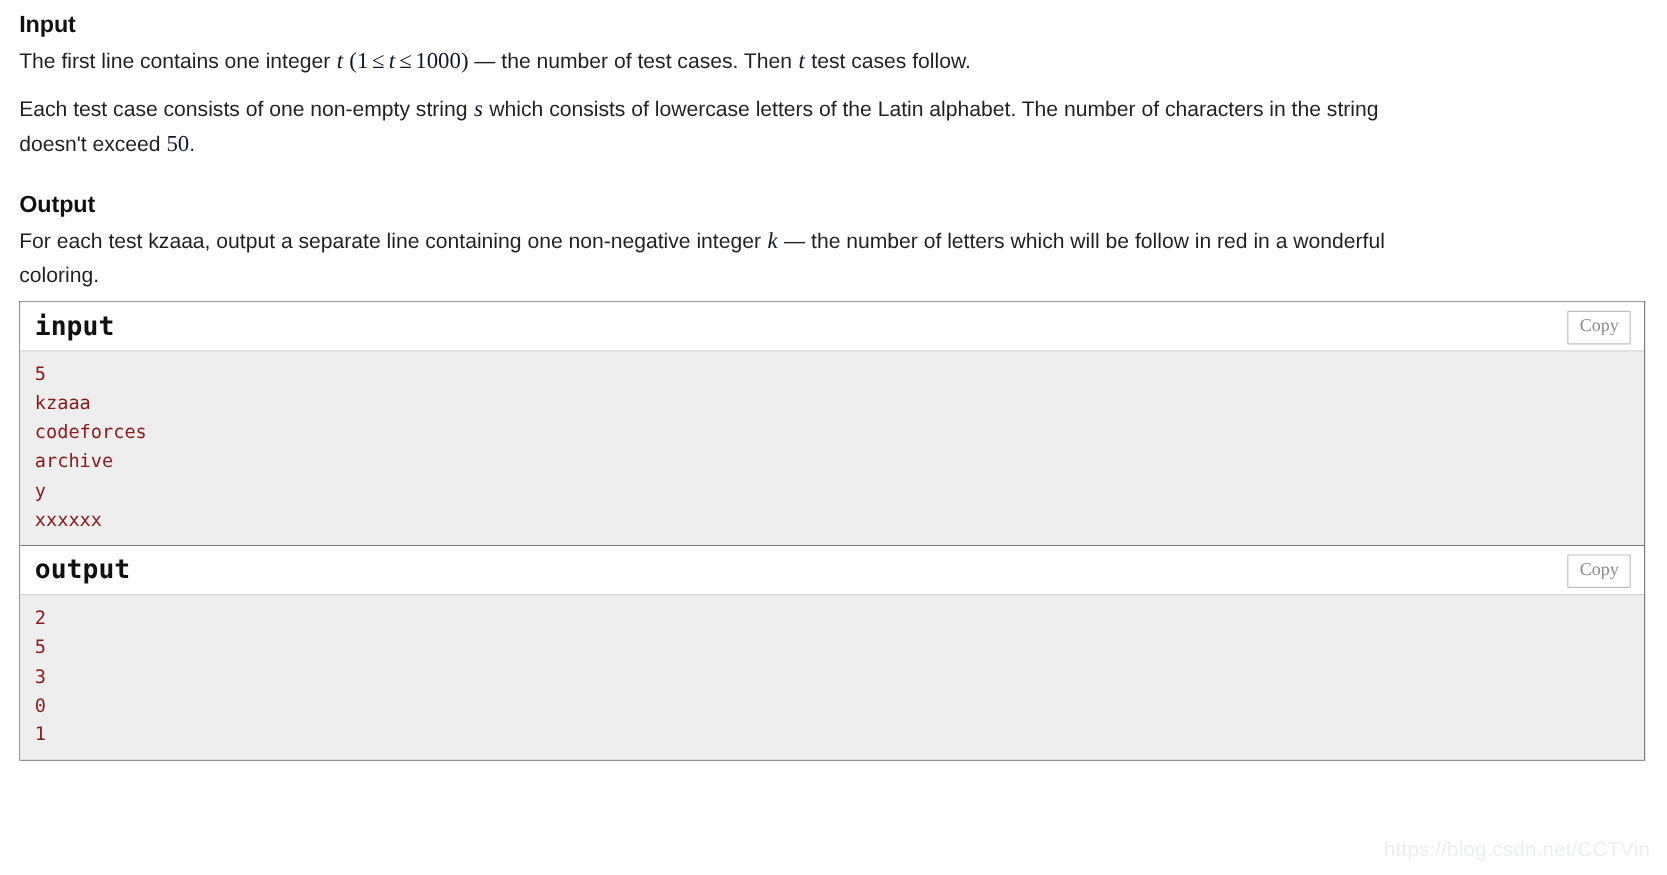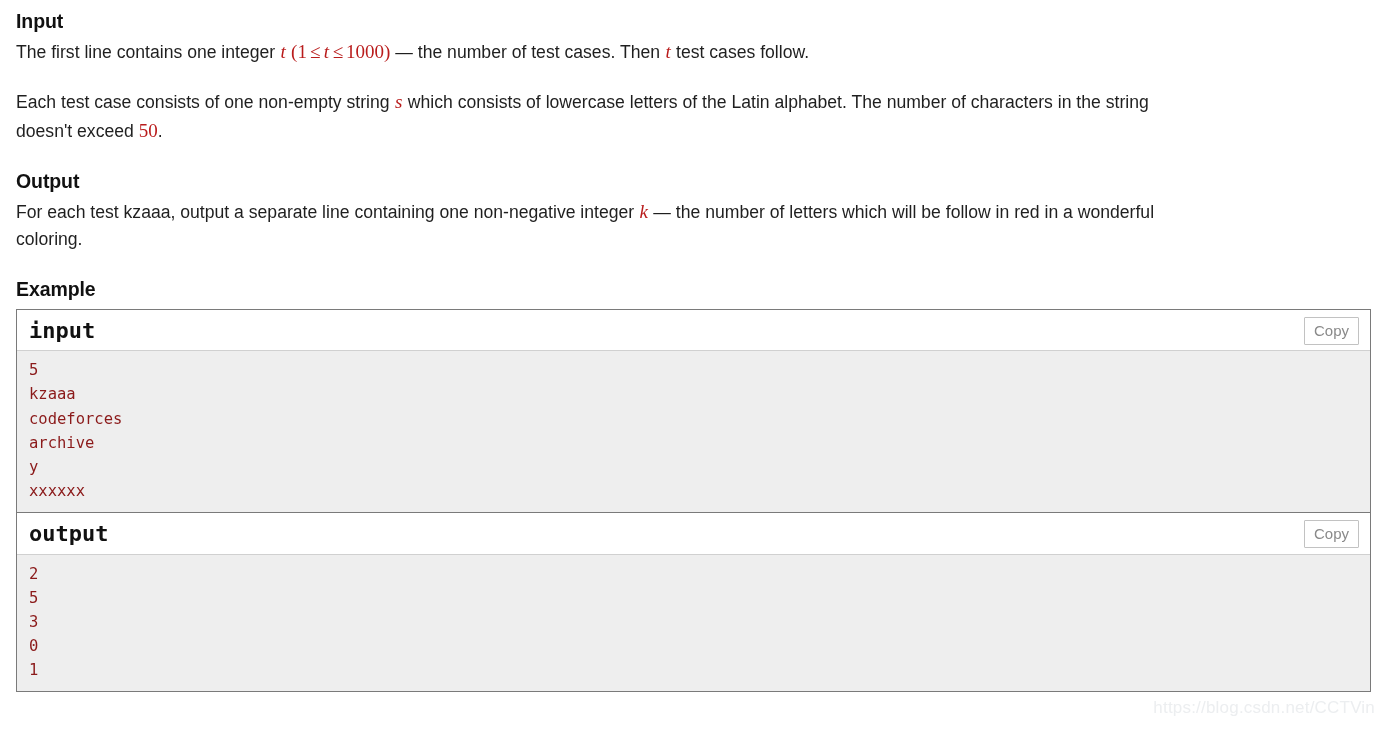--- a/index.html
+++ b/index.html
@@ -36,27 +36,27 @@
   #output-heading { padding-top: 22px; }
   #example-heading { padding-top: 22px; }
 
   p.body-text {
     font-size: 17.6px;
     line-height: 1.55;
     margin: 3px 0 0 0;
     color: #1f1f1f;
     max-width: 1357px;
   }
-  p.body-text + p.body-text { margin-top: 20px; }
+  p.body-text + p.body-text { margin-top: 10px; }
 
   
   .math {
     font-family: "Liberation Serif", "DejaVu Serif", serif;
     font-size: 19px;
-    color: #b91c1c;
+    color: #0f172a;
     white-space: nowrap;
   }
   .math .mvar {
     font-style: italic;
     padding: 0 0.5px;
   }
   .math .mnum { font-style: normal; }
   .math .mrel {
     font-style: normal;
     padding: 0 3px;
@@ -92,21 +92,21 @@
     letter-spacing: 0px;
     line-height: 1.15;
   }
   .copy-button {
     position: absolute;
     right: 11px;
     top: 7px;
     border: 1px solid #c2c2c2;
     background: #ffffff;
     color: #8a8a8a;
-    font-family: Liberation Sans, sans-serif;
+    font-family: Liberation Serif, serif;
     font-size: 15px;
     line-height: 1;
     padding: 5px 9px 6px 9px;
     border-radius: 1px;
     cursor: pointer;
   }
 
   pre.sample-body {
     margin: 0;
     padding: 7px 12px 9px 12px;
@@ -139,21 +139,20 @@
   <h3 class="section-title" id="input-heading">Input</h3>
 
   <p class="body-text"><span>The first line contains one integer </span><span class="math"><span class="mvar">t</span> <span class="mnum">(</span><span class="mnum">1</span><span class="mrel">≤</span><span class="mvar">t</span><span class="mrel">≤</span><span class="mnum">1000</span><span class="mnum">)</span></span><span> — the number of test cases. Then </span><span class="math"><span class="mvar">t</span></span><span> test cases follow.</span></p>
 
   <p class="body-text"><span>Each test case consists of one non-empty string </span><span class="math"><span class="mvar">s</span></span><span> which consists of lowercase letters of the Latin alphabet. The number of characters in the string doesn't exceed </span><span class="math"><span class="mnum">50</span></span><span>.</span></p>
 
   <h3 class="section-title" id="output-heading">Output</h3>
 
   <p class="body-text"><span>For each test kzaaa, output a separate line containing one non-negative integer </span><span class="math"><span class="mvar">k</span></span><span> — the number of letters which will be follow in red in a wonderful coloring.</span></p>
 
-  <h3 class="section-title" id="example-heading">Example</h3>
 
   <div class="sample-tests">
 
     <div class="sample-block">
       <div class="sample-header">
         <span class="title">input</span>
         <button class="copy-button">Copy</button>
       </div>
       <pre class="sample-body">5
 kzaaa

